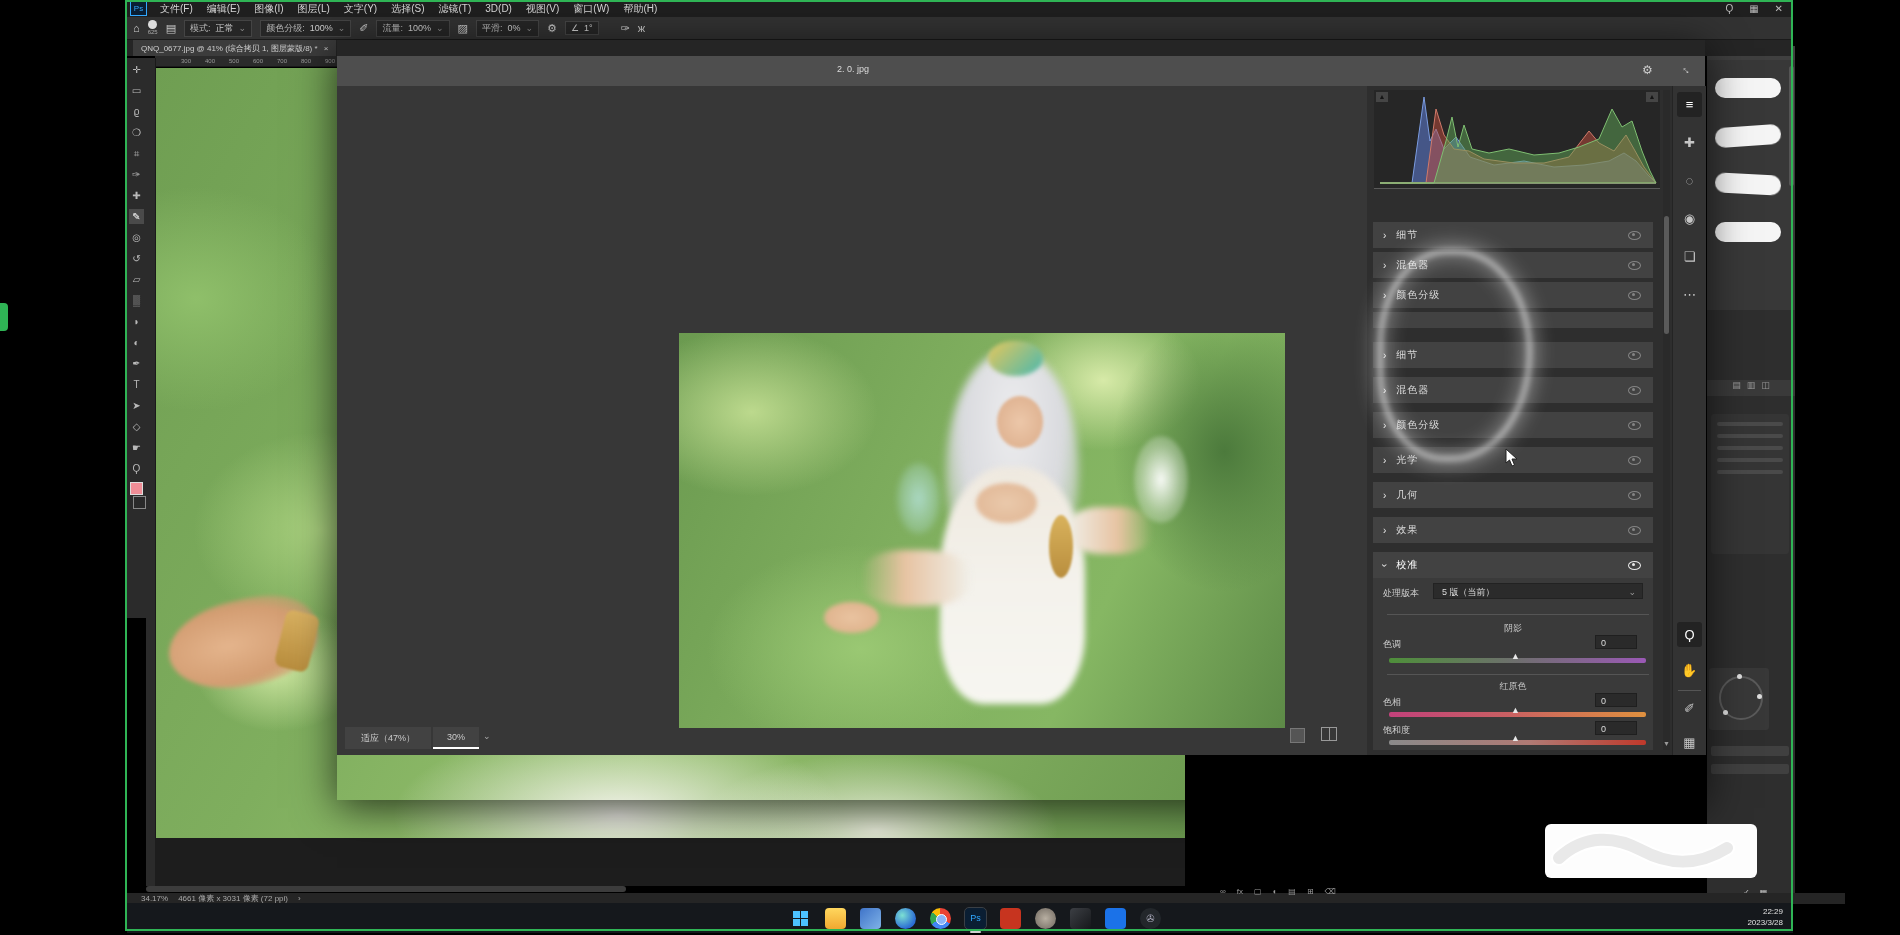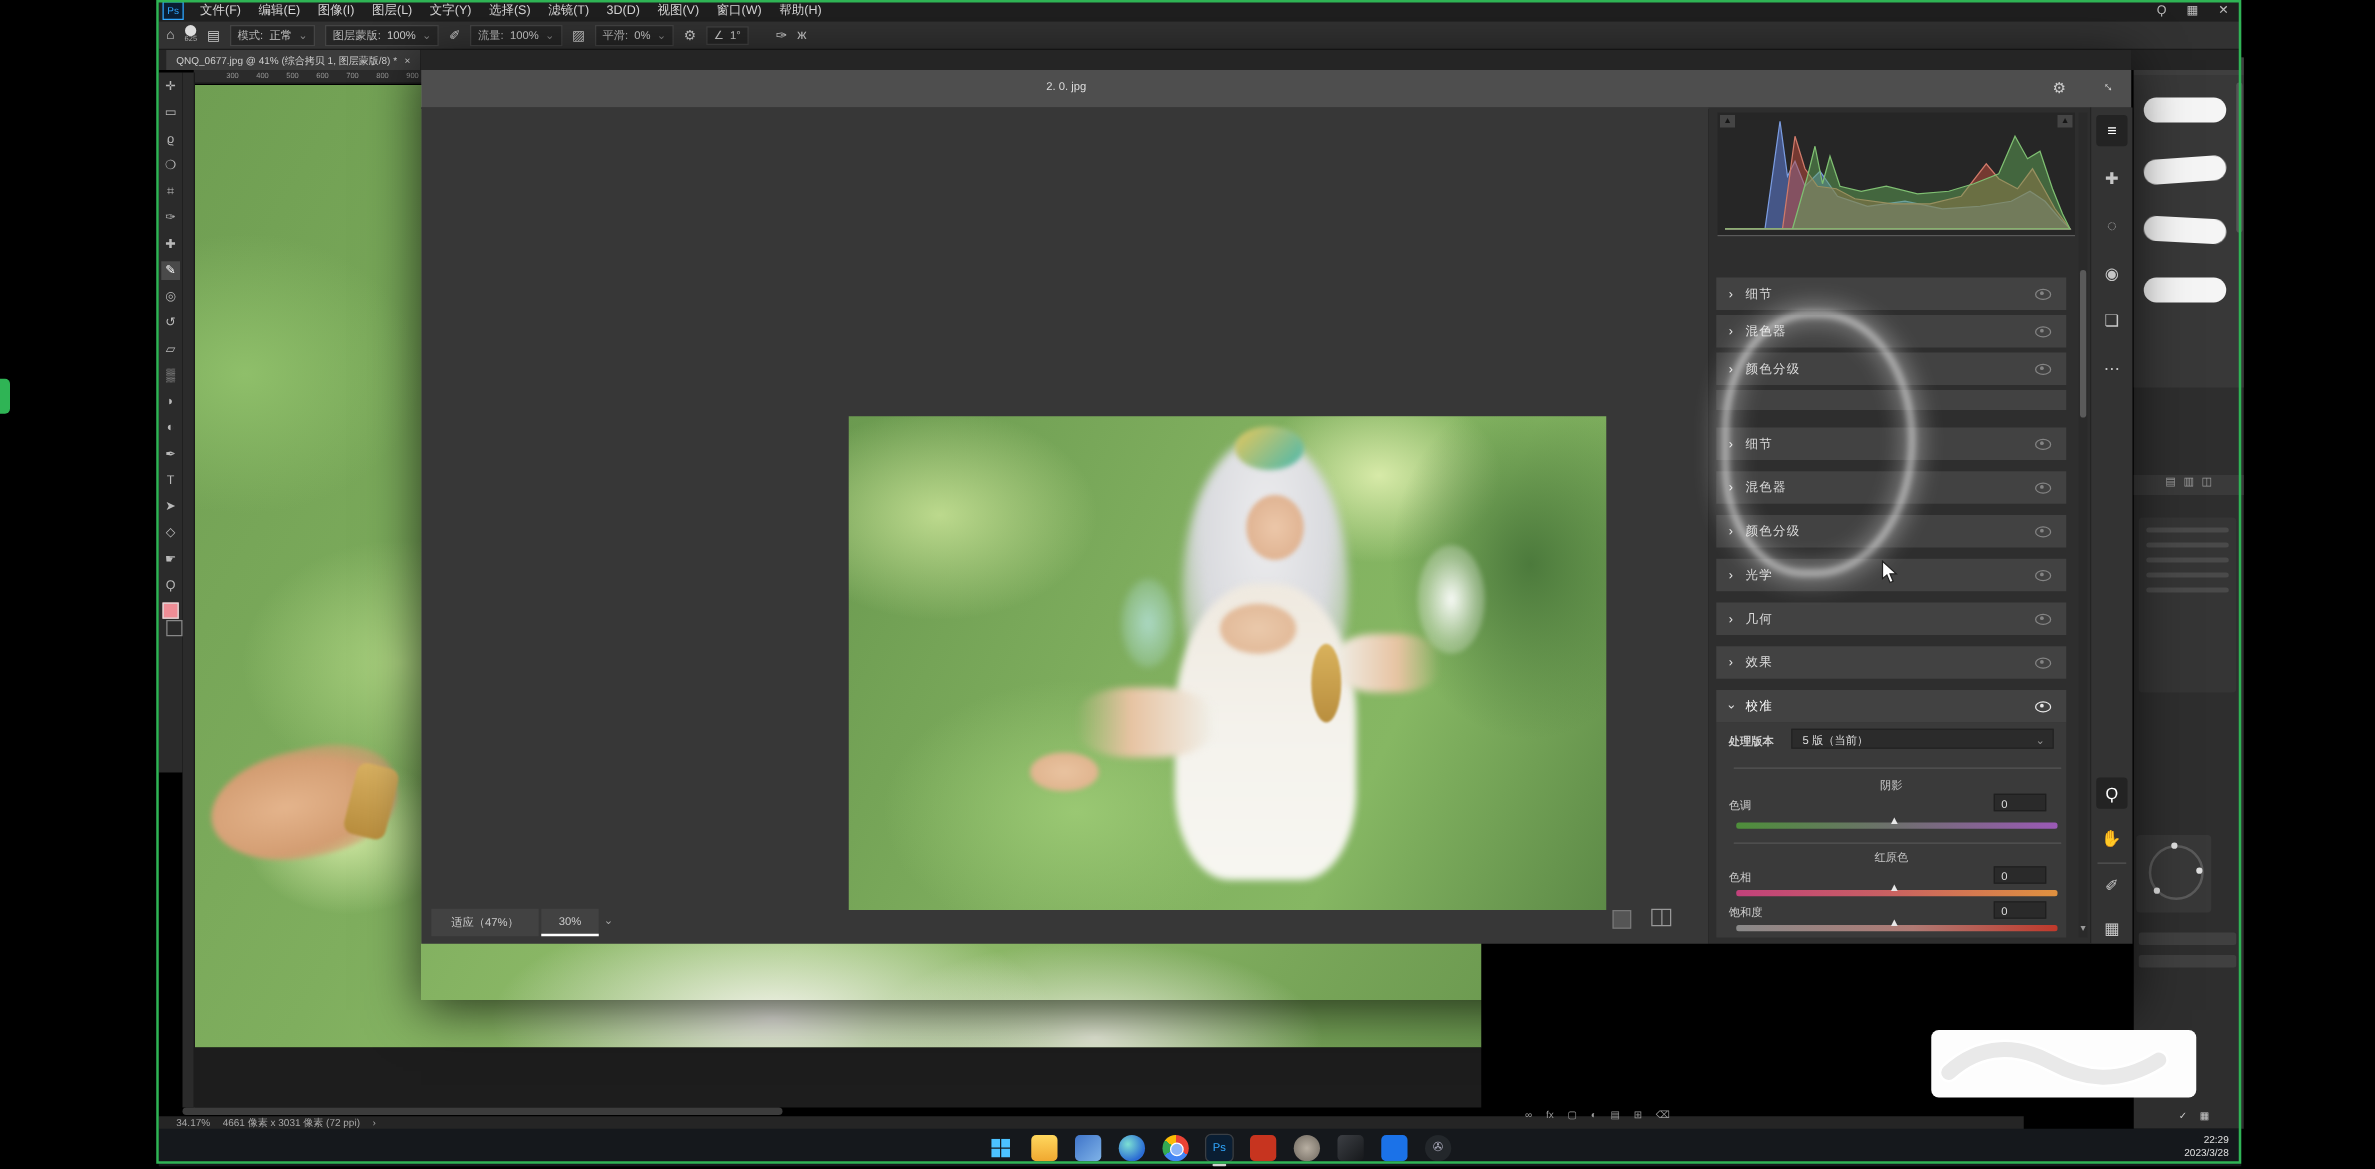--- a/index.html
+++ b/index.html
@@ -37,21 +37,21 @@
       radial-gradient(300px 120px at 45% 97%, #f2f2ea 0%, rgba(242,242,234,0) 75%),
       radial-gradient(260px 110px at 70% 99%, #e8ecda 0%, rgba(232,236,218,0) 70%),
       radial-gradient(180px 140px at 16% 60%, #a9d07e 0%, rgba(169,208,126,0) 70%),
       linear-gradient(120deg,#6f9e52 0%, #7fae5e 35%, #95c06d 60%, #6c9a50 100%);}
   .hand{left:168px;top:600px;width:150px;height:86px;z-index:2;border-radius:50% 40% 45% 50%;
         background:radial-gradient(ellipse at 40% 50%, #e4b48c 0%, #d39d72 60%, rgba(211,157,114,0) 100%);
         filter:blur(2px);transform:rotate(-12deg);}
   .cuff{left:280px;top:612px;width:34px;height:58px;z-index:2;background:linear-gradient(180deg,#d9b161,#b98e3e);
         border-radius:8px;transform:rotate(14deg);filter:blur(1px);}
   .hscroll{left:146px;top:886px;width:480px;height:6px;background:#3c3c3c;border-radius:3px;z-index:3;}
-  .statusbar{left:127px;top:893px;width:1492px;height:11px;background:#252525;z-index:3;
+  .statusbar{left:127px;top:893px;width:1718px;height:11px;background:#252525;z-index:3;
              display:flex;align-items:center;gap:10px;font-size:8px;color:#a8a8a8;padding-left:14px;box-sizing:border-box;}
   
   .crdlg{left:337px;top:40px;width:1368px;height:760px;z-index:10;box-shadow:0 8px 40px rgba(0,0,0,.7);}
   .crtitle{position:absolute;left:0;top:0;width:100%;height:16px;background:#f2f2f2;color:#1a1a1a;
            font-size:9px;line-height:16px;padding-left:9px;box-sizing:border-box;}
   .crheader{position:absolute;left:0;top:16px;width:100%;height:30px;background:#4e4e4e;border-bottom:1px solid #2a2a2a;}
   .crbody{position:absolute;left:0;top:46px;width:1030px;height:669px;background:#373737;}
   .crpanel{position:absolute;left:1030px;top:46px;width:305px;height:669px;background:#2e2e2e;}
   .crtools{position:absolute;left:1335px;top:46px;width:33px;height:669px;background:#333;border-left:1px solid #242424;}
   .crfoot{position:absolute;left:0;top:715px;width:100%;height:45px;background:#2e2e2e;border-top:1px solid #242424;}
@@ -137,21 +137,21 @@
       <span style="width:9px;height:9px;border-radius:50%;background:#ddd;display:inline-block;"></span>
       <span style="font-size:6px;color:#aaa;">625</span>
     </span>
     <span class="opt-ic">▤</span>
     <span class="opt-box">
       <span class="opt-lab">模式:</span>
       <span>正常</span>
       <span style="color:#888;">⌄</span>
     </span>
     <span class="opt-box">
-      <span class="opt-lab">图层蒙版:</span>
+      <span class="opt-lab">颜色分级:</span>
       <span>100%</span>
       <span style="color:#888;">⌄</span>
     </span>
     <span class="opt-ic">✐</span>
     <span class="opt-box">
       <span class="opt-lab">流量:</span>
       <span>100%</span>
       <span style="color:#888;">⌄</span>
     </span>
     <span class="opt-ic">▨</span>
@@ -363,21 +363,21 @@
         <span class="sec-lab">效果</span>
         <span class="eye"></span>
       </div>
 
       <div class="sec-row" style="top:466px;">
         <span class="sec-chev" style="display:inline-block;transform:rotate(90deg);">›</span>
         <span class="sec-lab" style="color:#fff;">校准</span>
         <span class="eye bright"></span>
       </div>
       <div style="position:absolute;left:6px;top:492px;width:280px;height:172px;background:#3a3a3a;">
-        <span class="crlabel" style="left:10px;top:9px;font-weight:bold;">处理版本</span>
+        <span class="crlabel" style="left:10px;top:9px;">处理版本</span>
         <span style="position:absolute;left:60px;top:5px;width:210px;height:16px;background:#2b2b2b;border:1px solid #222;color:#ddd;font-size:9px;line-height:16px;padding-left:8px;box-sizing:border-box;">
           <span>5 版（当前）</span>
           <span style="position:absolute;right:6px;color:#999;">⌄</span>
         </span>
         <div class="divline" style="top:36px;"></div>
         <div class="crcenter" style="top:44px;">阴影</div>
         <span class="crlabel" style="left:10px;top:60px;">色调</span>
         <span class="valbox" style="left:222px;top:57px;">0</span>
         <div class="slider" style="top:80px;background:linear-gradient(90deg,#4e8f3a 0%,#6f6f6f 50%,#9b59b6 100%);">
           <span class="thumb" style="left:122px;">▲</span>

